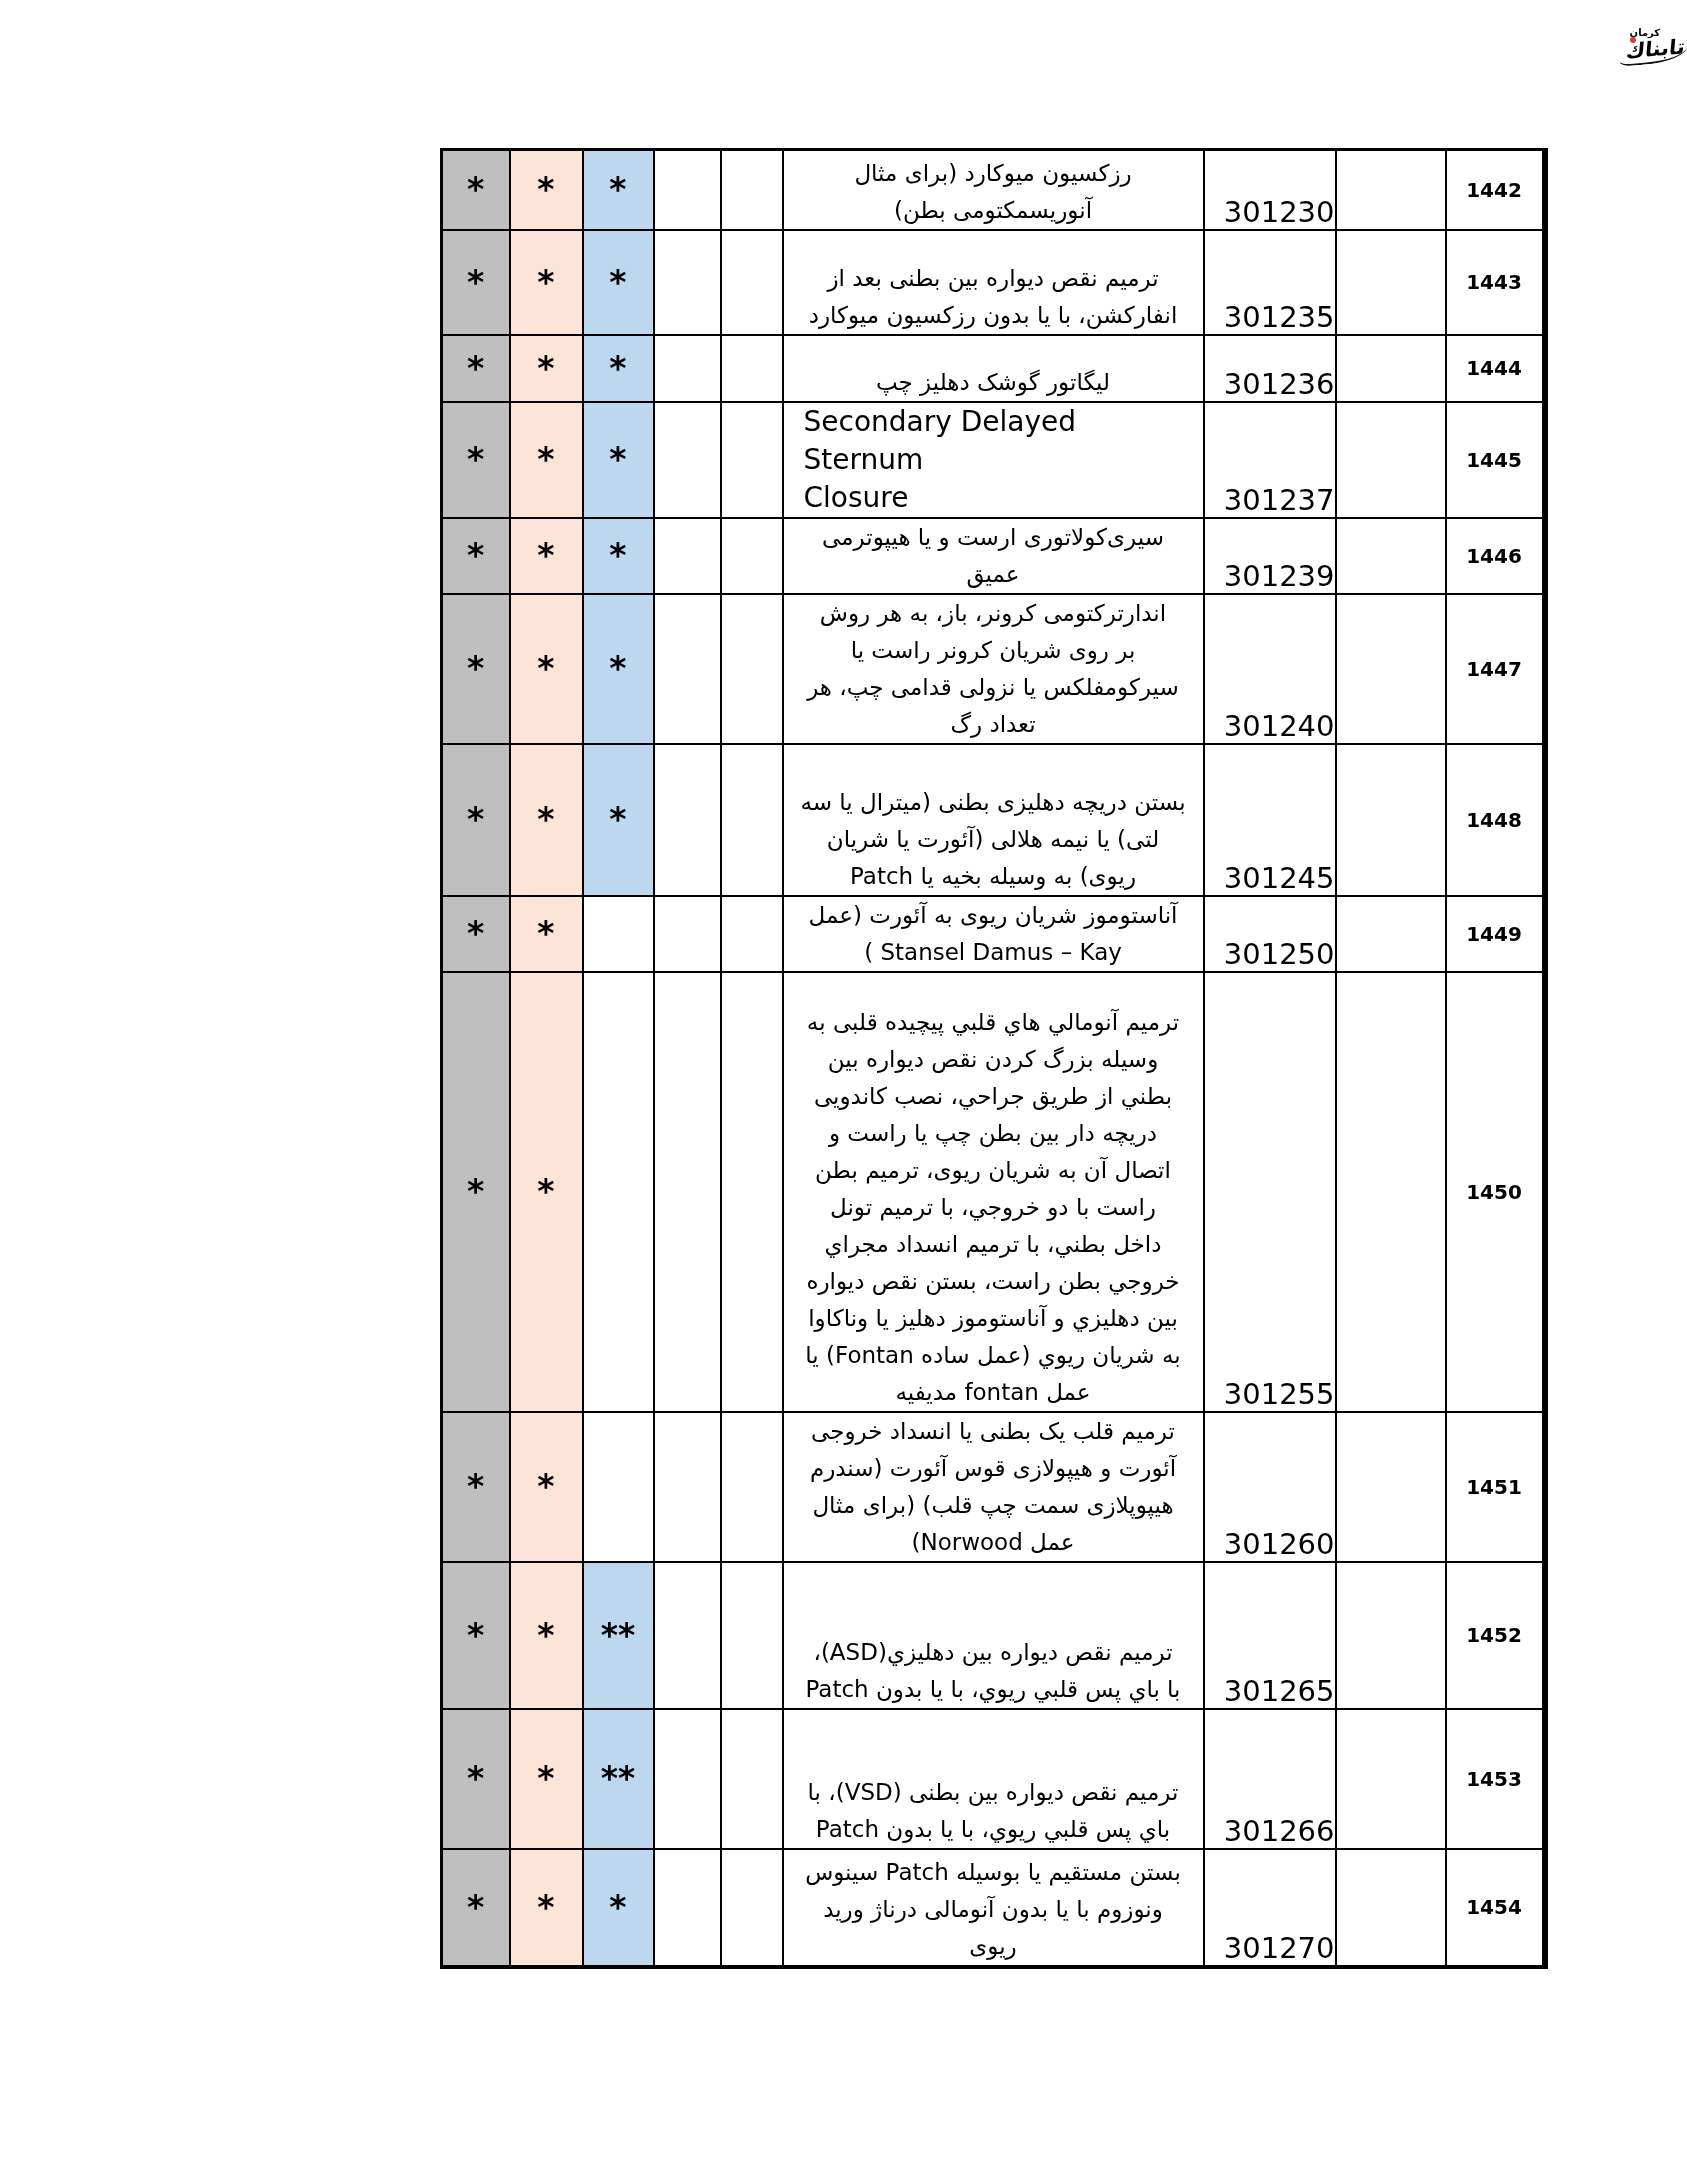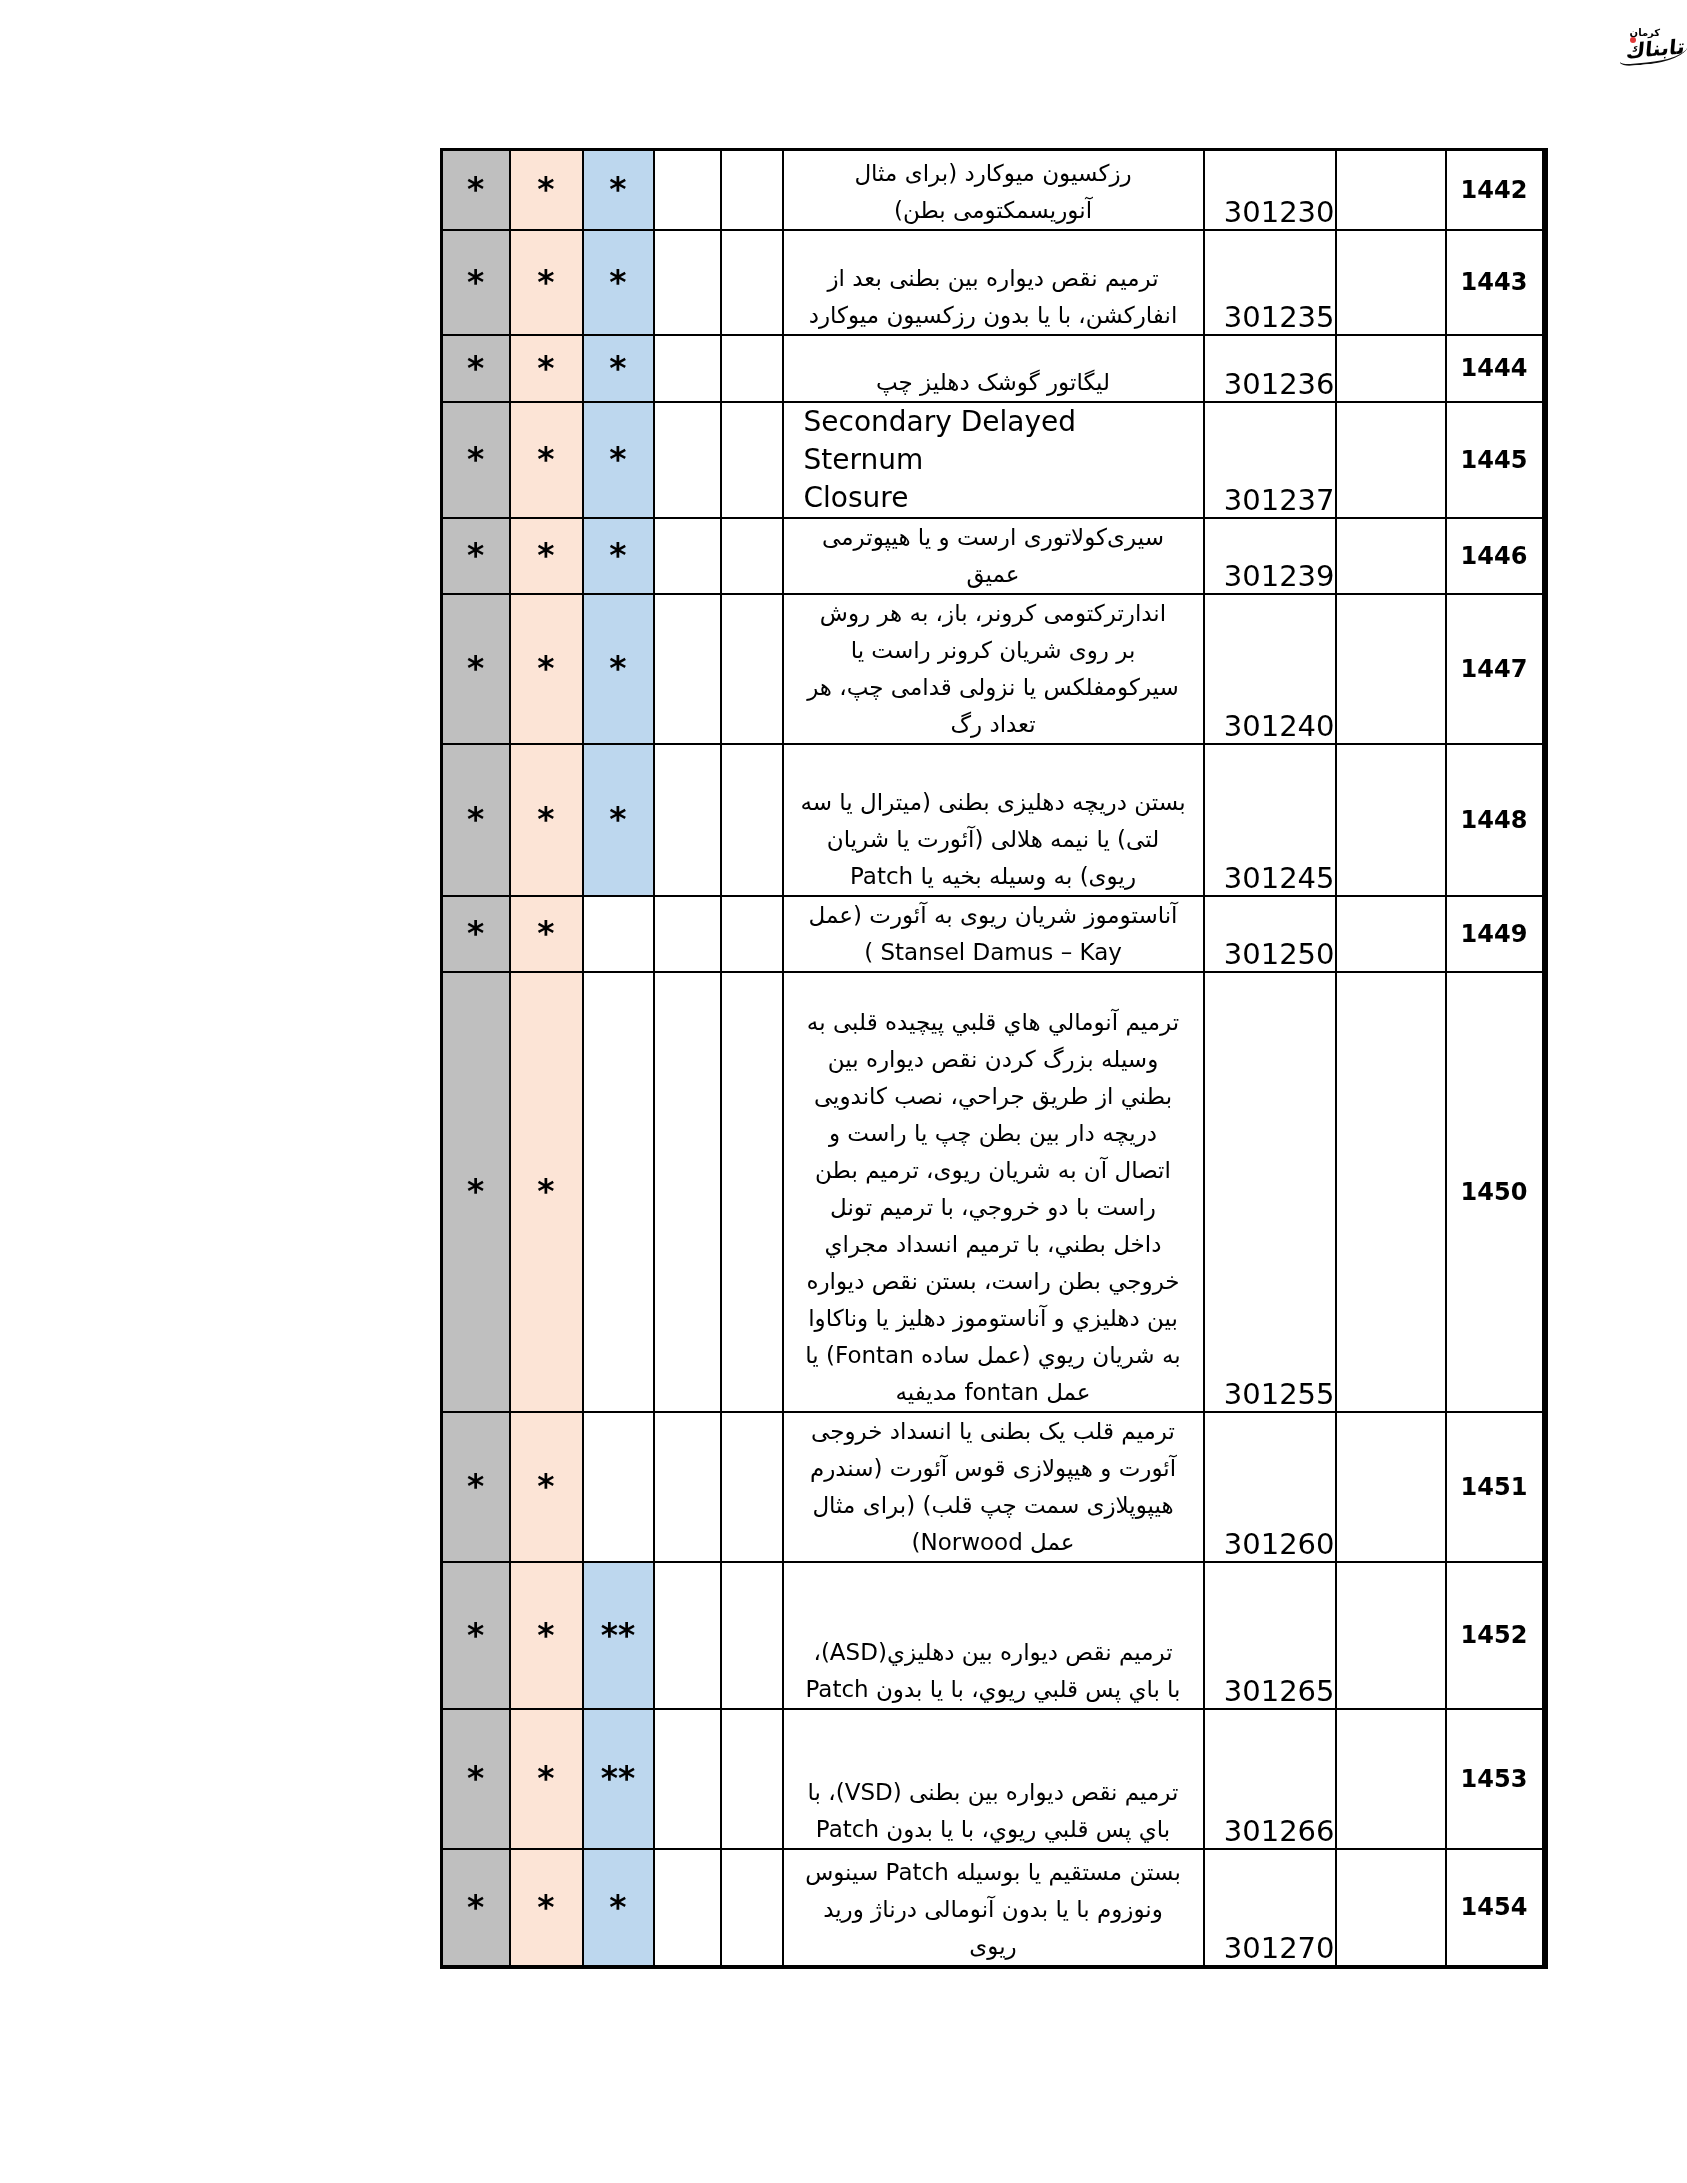--- a/index.html
+++ b/index.html
@@ -106,21 +106,21 @@
     text-align: right;
     vertical-align: bottom;
     font-size: 29px;
     padding-bottom: 6.6px;
   }
 
   
   td.num {
     text-align: center;
     vertical-align: middle;
-    font-size: 24px;
+    font-size: 20px;
     font-weight: bold;
   }
 </style>
 </head>
 <body>
 
 <div class="logo">
   <span class="logo-dot"></span>
   <span class="logo-city">کرمان</span>
   <span class="logo-name">تابناك</span>

